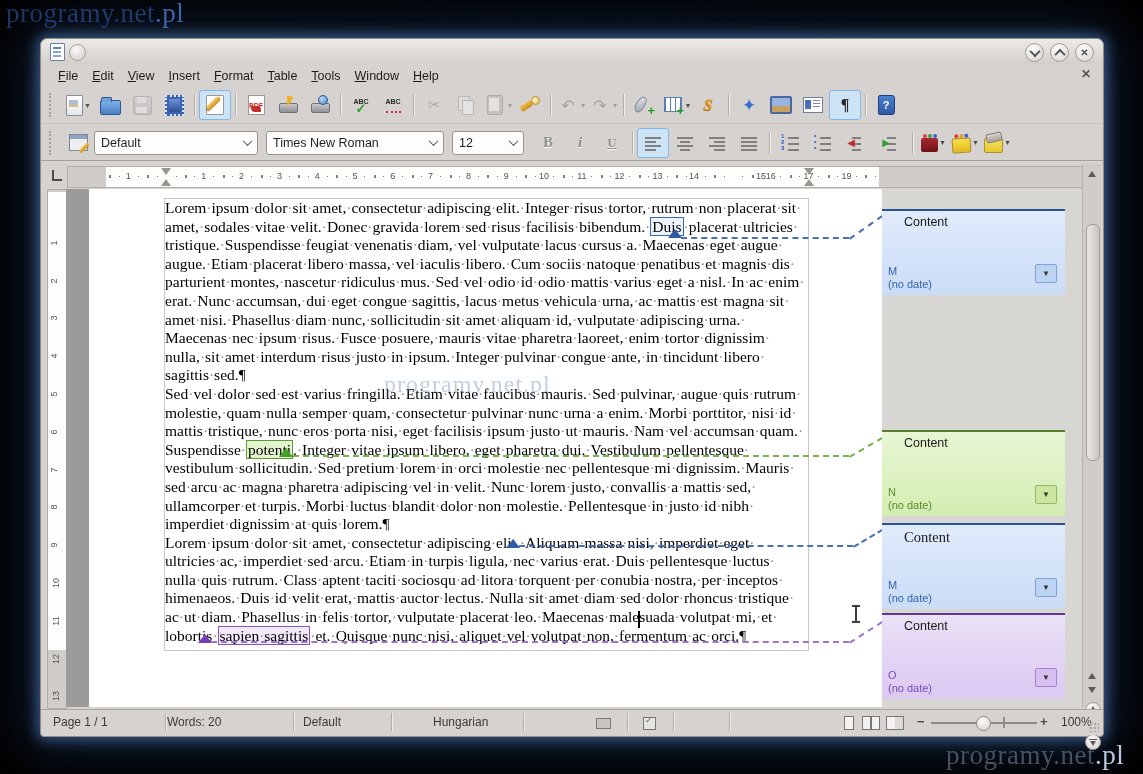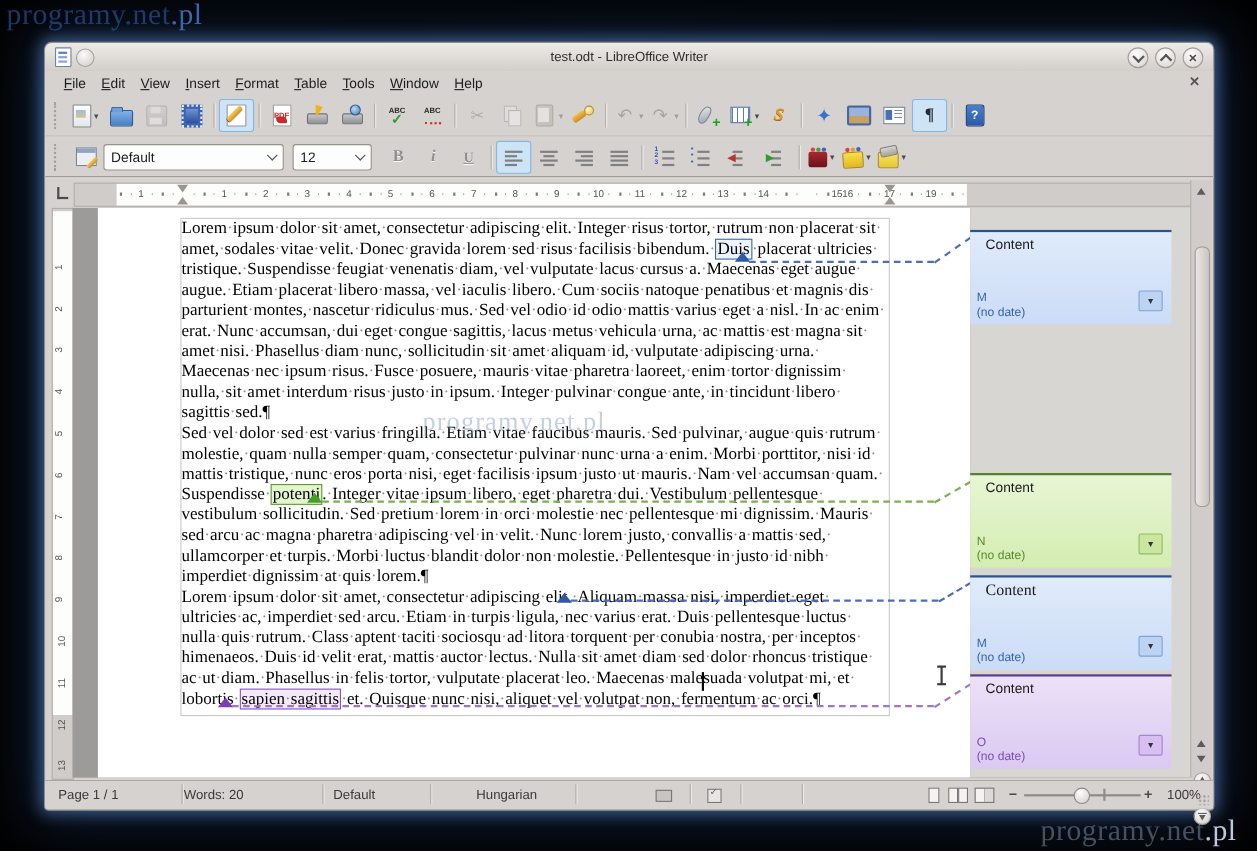--- a/index.html
+++ b/index.html
@@ -172,21 +172,21 @@
   .pagewm{position:absolute;left:318px;top:182px;font:24px "Liberation Serif",serif;color:rgba(115,140,180,.42);letter-spacing:1px;}
   .anc{position:absolute;width:0;height:0;border-left:7px solid transparent;border-right:7px solid transparent;border-bottom:9px solid #333;}
   .dash{position:absolute;border-top:2px dashed #666;transform-origin:0 0;}
   .caret{position:absolute;left:572px;top:422px;width:2px;height:17px;background:#000;}
   .ibeam{position:absolute;left:789px;top:417px;width:2px;height:16px;background:#3c3c3c;}
   .ibeam::before,.ibeam::after{content:"";position:absolute;left:-3px;width:8px;height:2px;background:#3c3c3c;}
   .ibeam::before{top:-1px;} .ibeam::after{bottom:-1px;}
   
   .cpane{position:absolute;left:816px;top:0;width:200px;height:518px;background:#d8d6d3;}
   .cbox{position:absolute;left:0;width:183px;height:84px;border-top:2px solid #333;}
-  .ctext{padding:4px 0;font-size:12.5px;color:#1a1a1a;margin-left:14px;}
+  .ctext{padding:4px 22px;font-size:12.5px;color:#1a1a1a;}
   .cbox.serif .ctext{font-family:"Liberation Serif",serif;font-size:14.5px;}
   .cauth{position:absolute;left:6px;bottom:4px;font-size:11px;line-height:13px;}
   .cdd{position:absolute;right:8px;bottom:12px;width:20px;height:17px;border:1px solid;border-radius:2px;
     display:flex;align-items:center;justify-content:center;font-size:8px;color:#333;}
   
   .scol{position:absolute;left:1041px;top:125px;width:18px;height:543px;background:#cfccc9;border-left:1px solid #b5b1ad;}
   .sarr{position:absolute;left:3px;width:12px;height:12px;display:flex;align-items:center;justify-content:center;}
   .tri-up{width:0;height:0;border-left:4px solid transparent;border-right:4px solid transparent;border-bottom:6px solid #5c5c5c;}
   .tri-dn{width:0;height:0;border-left:4px solid transparent;border-right:4px solid transparent;border-top:6px solid #5c5c5c;}
   .thumb{position:absolute;left:3px;top:60px;width:12px;height:235px;border-radius:6px;
@@ -225,21 +225,20 @@
 <div class="screen">
 
   <div class="wm wm-tl"><span>programy.net</span><span class="pl">.pl</span></div>
   <div class="wm wm-br"><span>programy.net</span><span class="pl">.pl</span></div>
 
   <div class="win">
 
     <div class="tbar">
       <div class="appico"></div>
       <div class="tcirc"></div>
-      <div class="title">test.odt - LibreOffice Writer</div>
       <div class="wbtns">
         <div class="wbtn">
             <span class="chv-dn"></span>
           </div>
         <div class="wbtn">
             <span class="chv-up"></span>
           </div>
         <div class="wbtn">
             <span>✕</span>
           </div>
@@ -348,20 +347,24 @@
         </div>
       </div>
 
     <div class="tb tb2" id="tb2">
       <span class="grip"></span>
       <div class="tbtn">
           <span class="icon icon-styles-panel"></span>
         </div>
       <div class="combo" style="width:150px">
           <span>Default</span>
+          <span class="chv"></span>
+        </div>
+      <div class="combo" style="width:164px">
+          <span>Times New Roman</span>
           <span class="chv"></span>
         </div>
       <div class="combo" style="width:58px">
           <span>12</span>
           <span class="chv"></span>
         </div>
       <span id="tb2btns" style="display:flex;align-items:center">
           <div class="tbtn">
             <span class="icon al icon-bold">B</span>
           </div>

